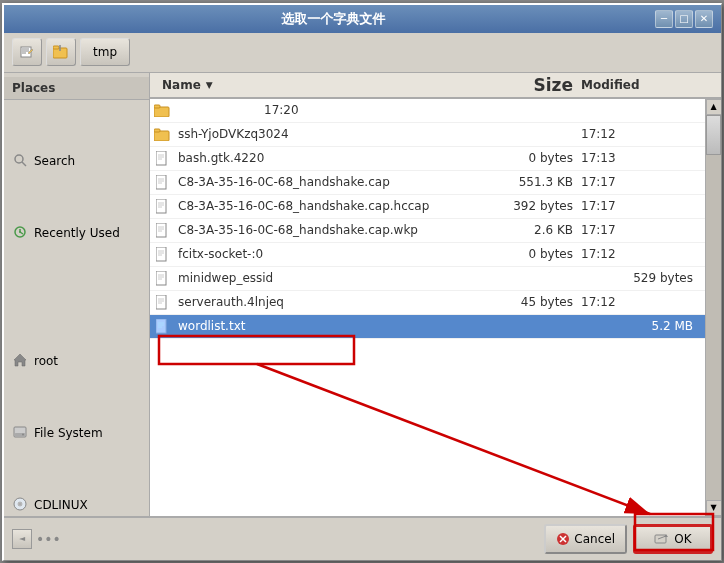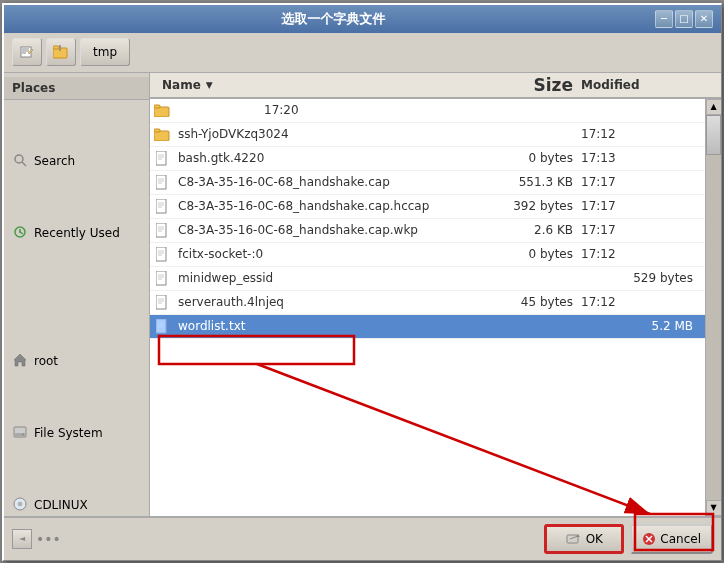--- a/index.html
+++ b/index.html
@@ -559,35 +559,35 @@
         </div>
       </div>
     </div>
 
     <div class="bottom-bar">
       <div class="bottom-left">
         <div class="nav-btn">◄</div>
         <div style="font-size:14px; color:#888;">•••</div>
       </div>
       <div class="bottom-right">
+        <div class="dialog-btn">
+          <svg width="14" height="14" viewBox="0 0 14 14">
+            <circle cx="7" cy="7" r="6" fill="#cc3333"></circle>
+            <line x1="4" y1="4" x2="10" y2="10" stroke="white" stroke-width="1.5"></line>
+            <line x1="10" y1="4" x2="4" y2="10" stroke="white" stroke-width="1.5"></line>
+          </svg>
+          <span>Cancel</span>
+        </div>
         <div class="dialog-btn ok-btn">
           <svg width="16" height="14" viewBox="0 0 16 14">
             <rect x="1" y="3" width="11" height="8" rx="1" fill="#d4d0c8" stroke="#888" stroke-width="1"></rect>
             <line x1="4" y1="7" x2="12" y2="4" stroke="#888" stroke-width="1"></line>
             <polygon points="12,2 14,5 10,5" fill="#888"></polygon>
           </svg>
           <span>OK</span>
-        </div>
-        <div class="dialog-btn">
-          <svg width="14" height="14" viewBox="0 0 14 14">
-            <circle cx="7" cy="7" r="6" fill="#cc3333"></circle>
-            <line x1="4" y1="4" x2="10" y2="10" stroke="white" stroke-width="1.5"></line>
-            <line x1="10" y1="4" x2="4" y2="10" stroke="white" stroke-width="1.5"></line>
-          </svg>
-          <span>Cancel</span>
         </div>
       </div>
     </div>
   </div>
 
   <svg style="position:absolute;top:0;left:0;width:720px;height:558px;pointer-events:none;">
 
     <rect x="157" y="333" width="195" height="28" fill="none" stroke="#cc0000" stroke-width="2.5"></rect>
 
     <rect x="633" y="511" width="78" height="36" fill="none" stroke="#cc0000" stroke-width="2.5"></rect>

